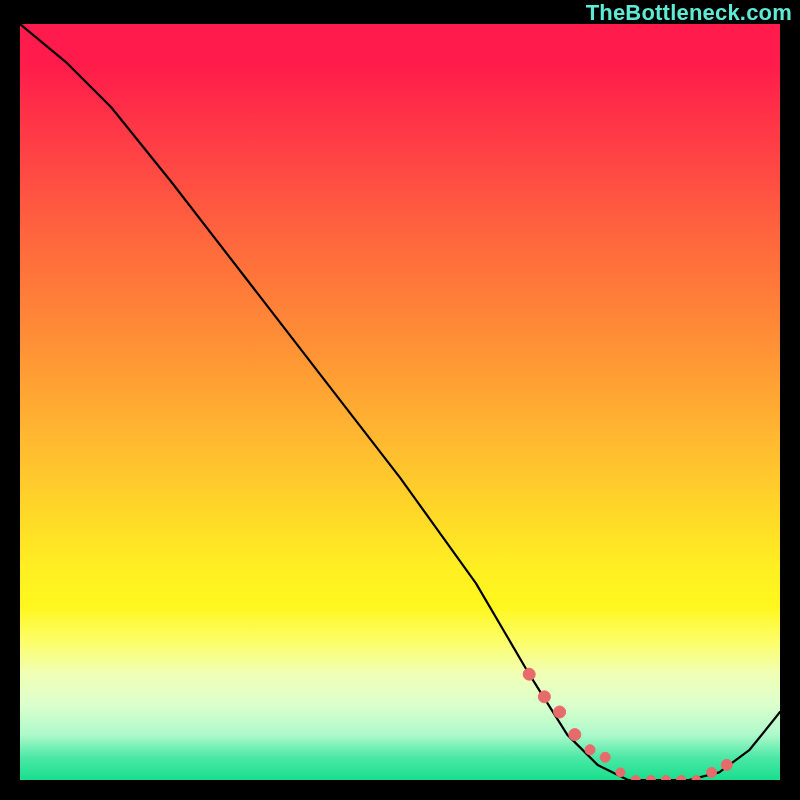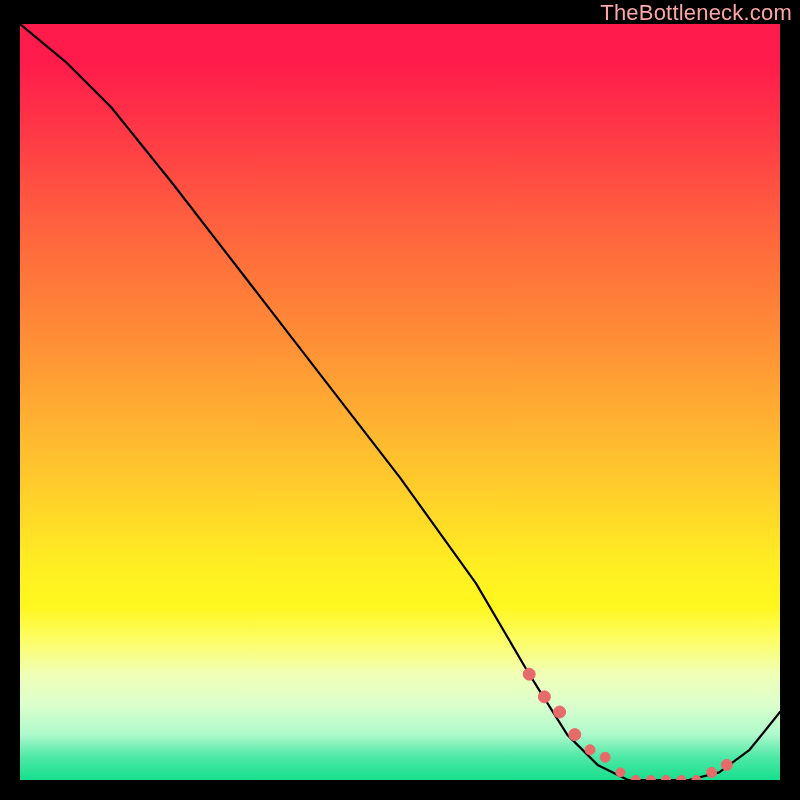--- a/index.html
+++ b/index.html
@@ -14,23 +14,23 @@
   .frame {
     position: relative;
     width: 800px;
     height: 800px;
     background: #000;
   }
   .attribution {
     position: absolute;
     top: 0;
     right: 8px;
-    color: #fca5a5;
+    color: #5eead4;
     font-size: 22px;
-    font-weight: 400;
+    font-weight: 700;
     letter-spacing: 0.2px;
     z-index: 4;
   }
   
   .plot {
     position: absolute;
     left: 20px;
     top: 24px;
     width: 760px;
     height: 756px;

